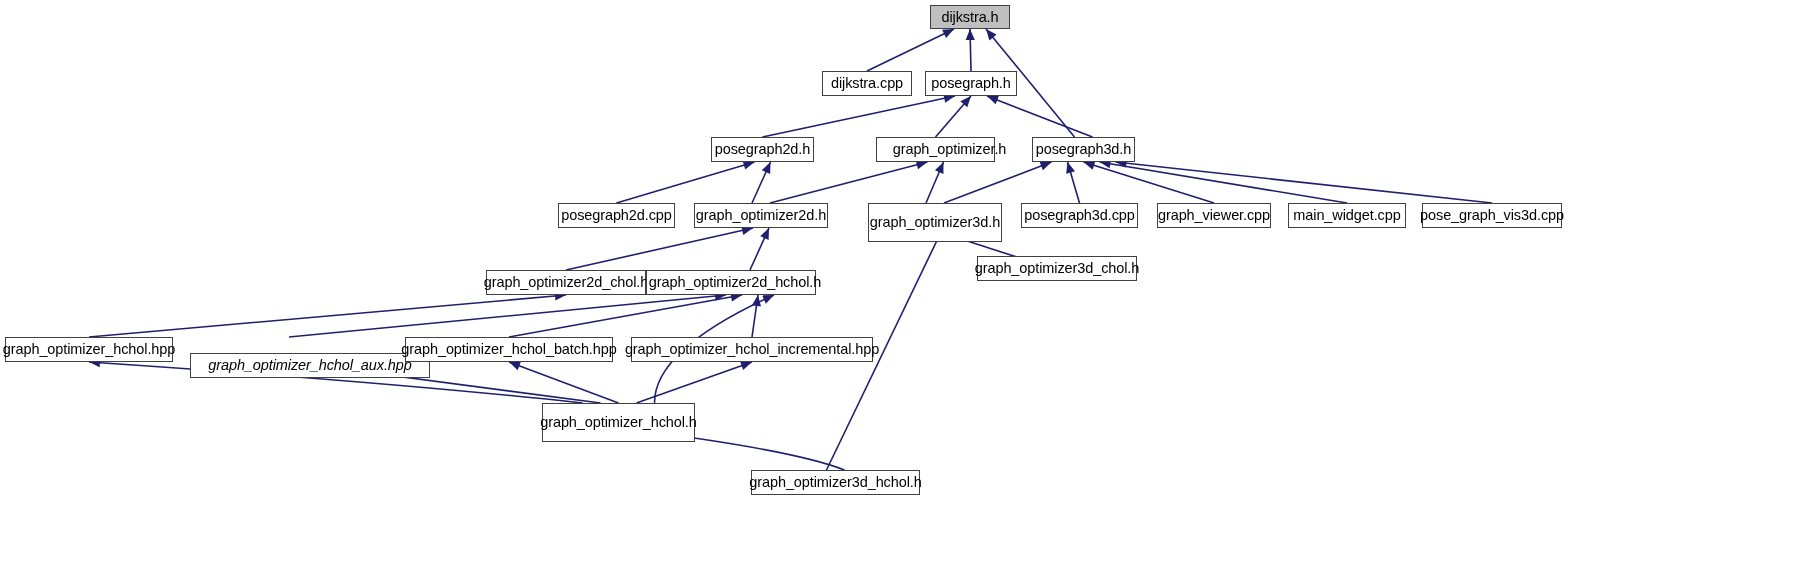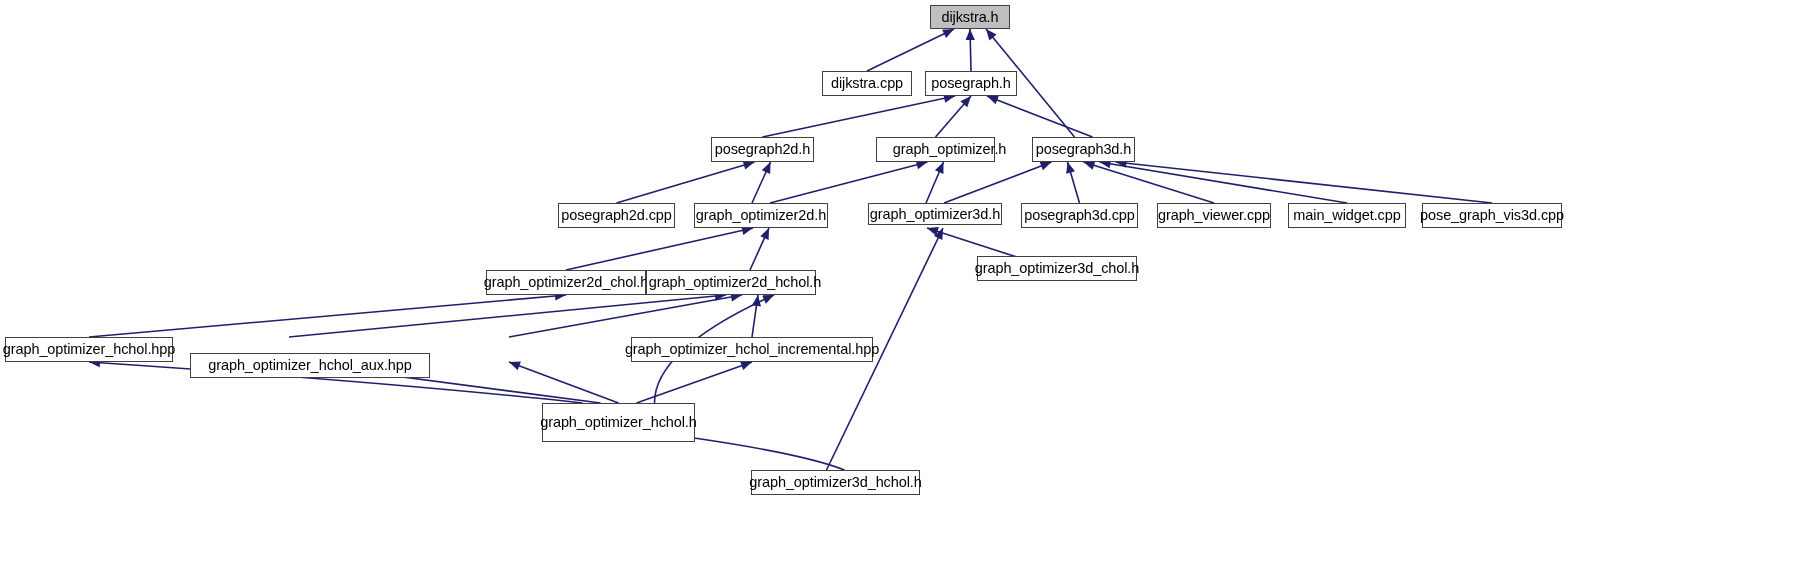--- a/index.html
+++ b/index.html
@@ -140,21 +140,21 @@
       </div>
       <div class="graph-node" style="left: 1032px; top: 137px; width: 103px; height: 25px;">
         <span class="node-label">posegraph3d.h</span>
       </div>
       <div class="graph-node" style="left: 558px; top: 203px; width: 117px; height: 25px;">
         <span class="node-label">posegraph2d.cpp</span>
       </div>
       <div class="graph-node" style="left: 694px; top: 203px; width: 134px; height: 25px;">
         <span class="node-label">graph_optimizer2d.h</span>
       </div>
-      <div class="graph-node" style="left: 868px; top: 203px; width: 134px; height: 22px;">
+      <div class="graph-node" style="left: 868px; top: 203px; width: 134px; height: 39px;">
         <span class="node-label">graph_optimizer3d.h</span>
       </div>
       <div class="graph-node" style="left: 1021px; top: 203px; width: 117px; height: 25px;">
         <span class="node-label">posegraph3d.cpp</span>
       </div>
       <div class="graph-node" style="left: 1157px; top: 203px; width: 114px; height: 25px;">
         <span class="node-label">graph_viewer.cpp</span>
       </div>
       <div class="graph-node" style="left: 1288px; top: 203px; width: 118px; height: 25px;">
         <span class="node-label">main_widget.cpp</span>
@@ -167,22 +167,25 @@
       </div>
       <div class="graph-node" style="left: 646px; top: 270px; width: 170px; height: 25px; padding-left: 8px;">
         <span class="node-label">graph_optimizer2d_hchol.h</span>
       </div>
       <div class="graph-node" style="left: 977px; top: 256px; width: 160px; height: 25px;">
         <span class="node-label">graph_optimizer3d_chol.h</span>
       </div>
       <div class="graph-node" style="left: 5px; top: 337px; width: 168px; height: 25px;">
         <span class="node-label">graph_optimizer_hchol.hpp</span>
       </div>
-      <div class="graph-node" style="left: 190px; top: 353px; width: 240px; height: 25px;">
+      <div class="graph-node" style="left: 190px; top: 353px; width: 240px; height: 25px; font-style: italic;">
         <span class="node-label">graph_optimizer_hchol_aux.hpp</span>
+      </div>
+      <div class="graph-node" style="left: 405px; top: 337px; width: 208px; height: 25px;">
+        <span class="node-label">graph_optimizer_hchol_batch.hpp</span>
       </div>
       <div class="graph-node" style="left: 631px; top: 337px; width: 242px; height: 25px;">
         <span class="node-label">graph_optimizer_hchol_incremental.hpp</span>
       </div>
       <div class="graph-node" style="left: 542px; top: 403px; width: 153px; height: 39px;">
         <span class="node-label">graph_optimizer_hchol.h</span>
       </div>
       <div class="graph-node" style="left: 751px; top: 470px; width: 169px; height: 25px;">
         <span class="node-label">graph_optimizer3d_hchol.h</span>
       </div>

